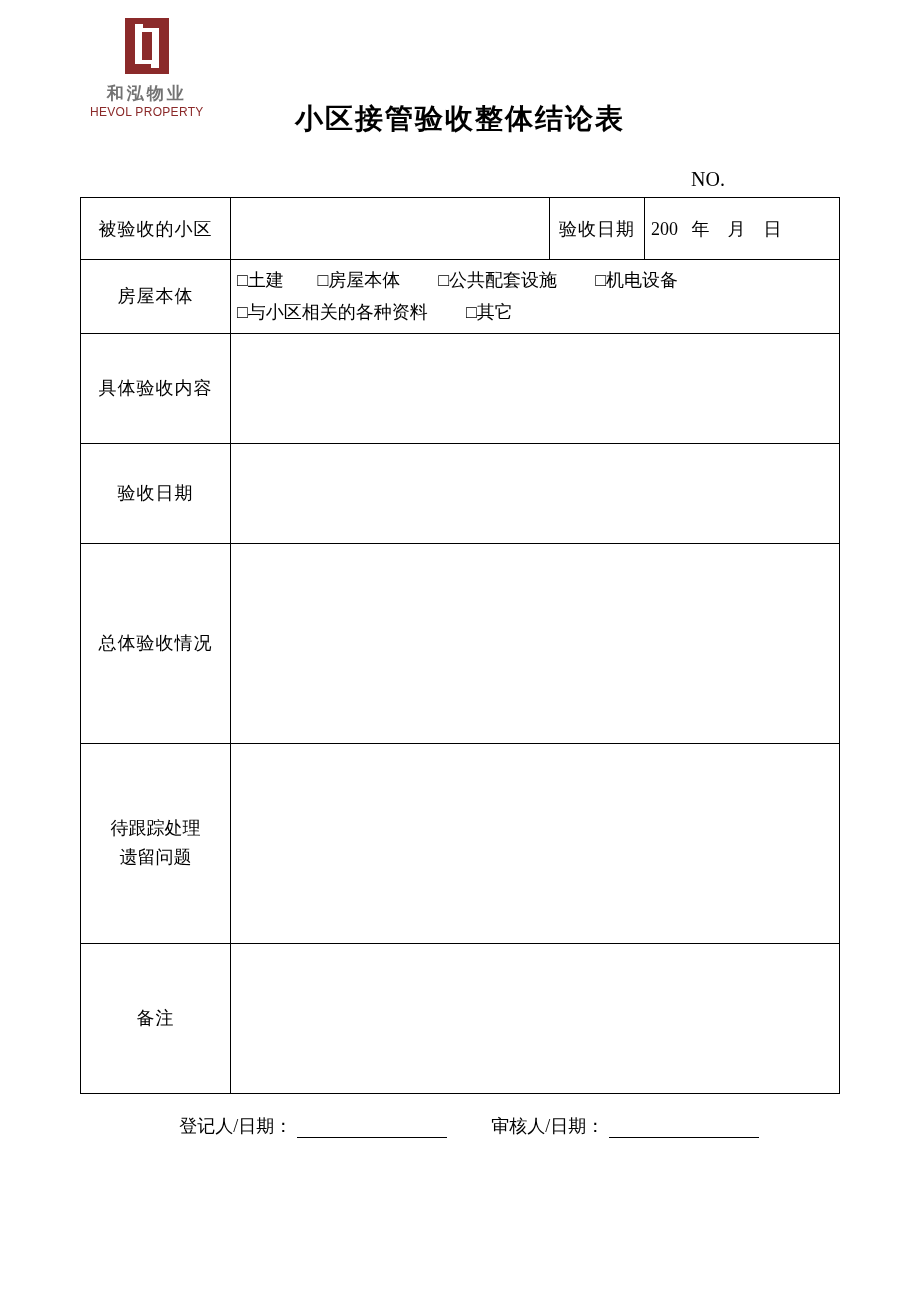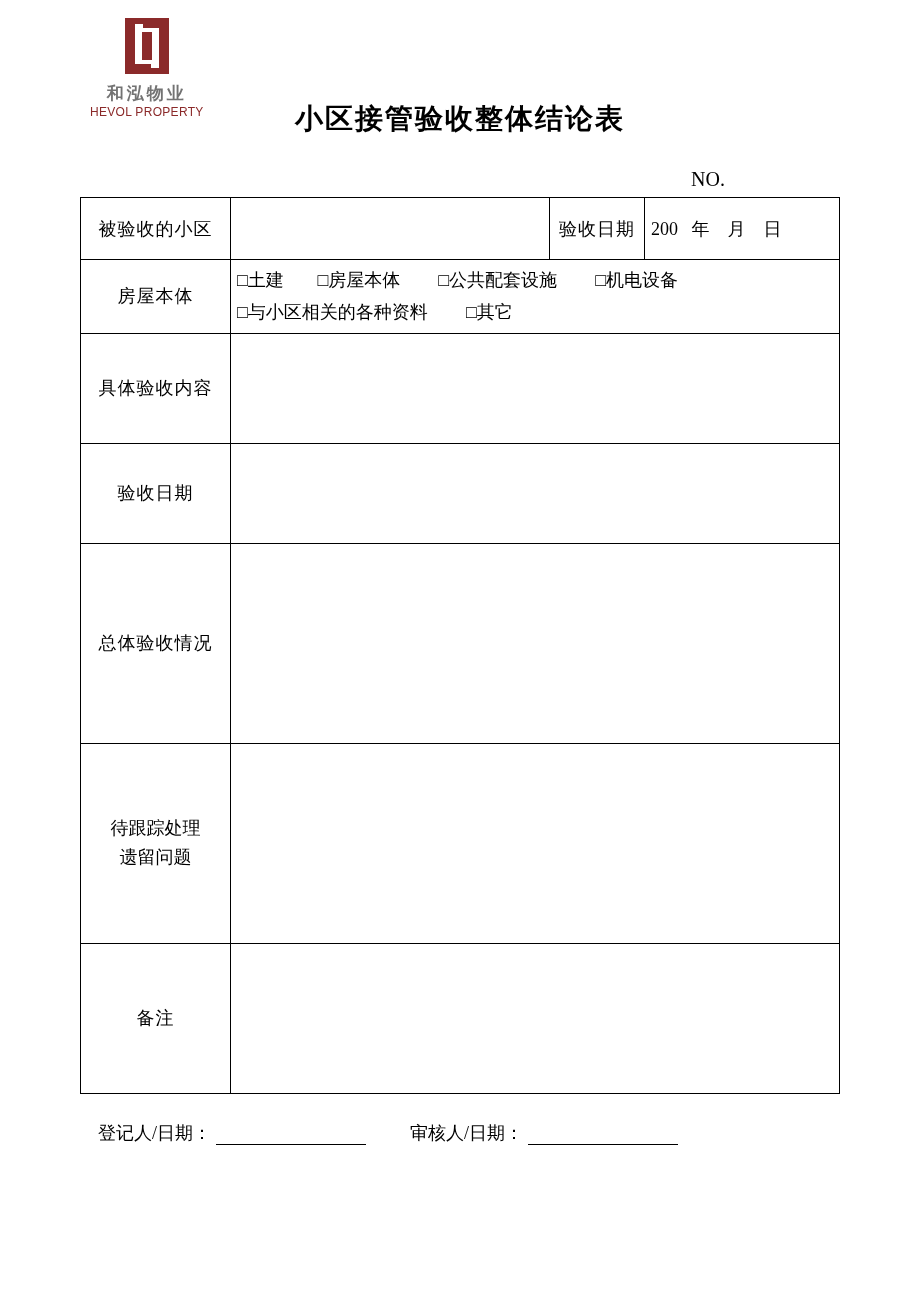--- a/index.html
+++ b/index.html
@@ -67,23 +67,24 @@
       margin-left: 19px;
     }
     .checkbox-row {
       line-height: 1.8;
       padding: 6px 8px;
       font-size: 18px;
     }
     .cb { display: inline-block; margin-right: 2px; }
     .date-cell span { display: inline-block; }
     .footer-sign {
-      margin-top: 27px;
+      margin-top: 20px;
       font-size: 18px;
       padding-left: 18px;
+      text-align: center;
     }
     .sig-line { display: inline-block; border-bottom: 1px solid #000; width: 150px; vertical-align: bottom; }
     .footer-sign .block2 { margin-left: 40px; }
     .label-multi { text-align: center; line-height: 1.6; }
   </style>
 </head>
 <body>
 
 <div class="logo-block">
   <svg class="logo-mark" viewBox="0 0 56 56">

